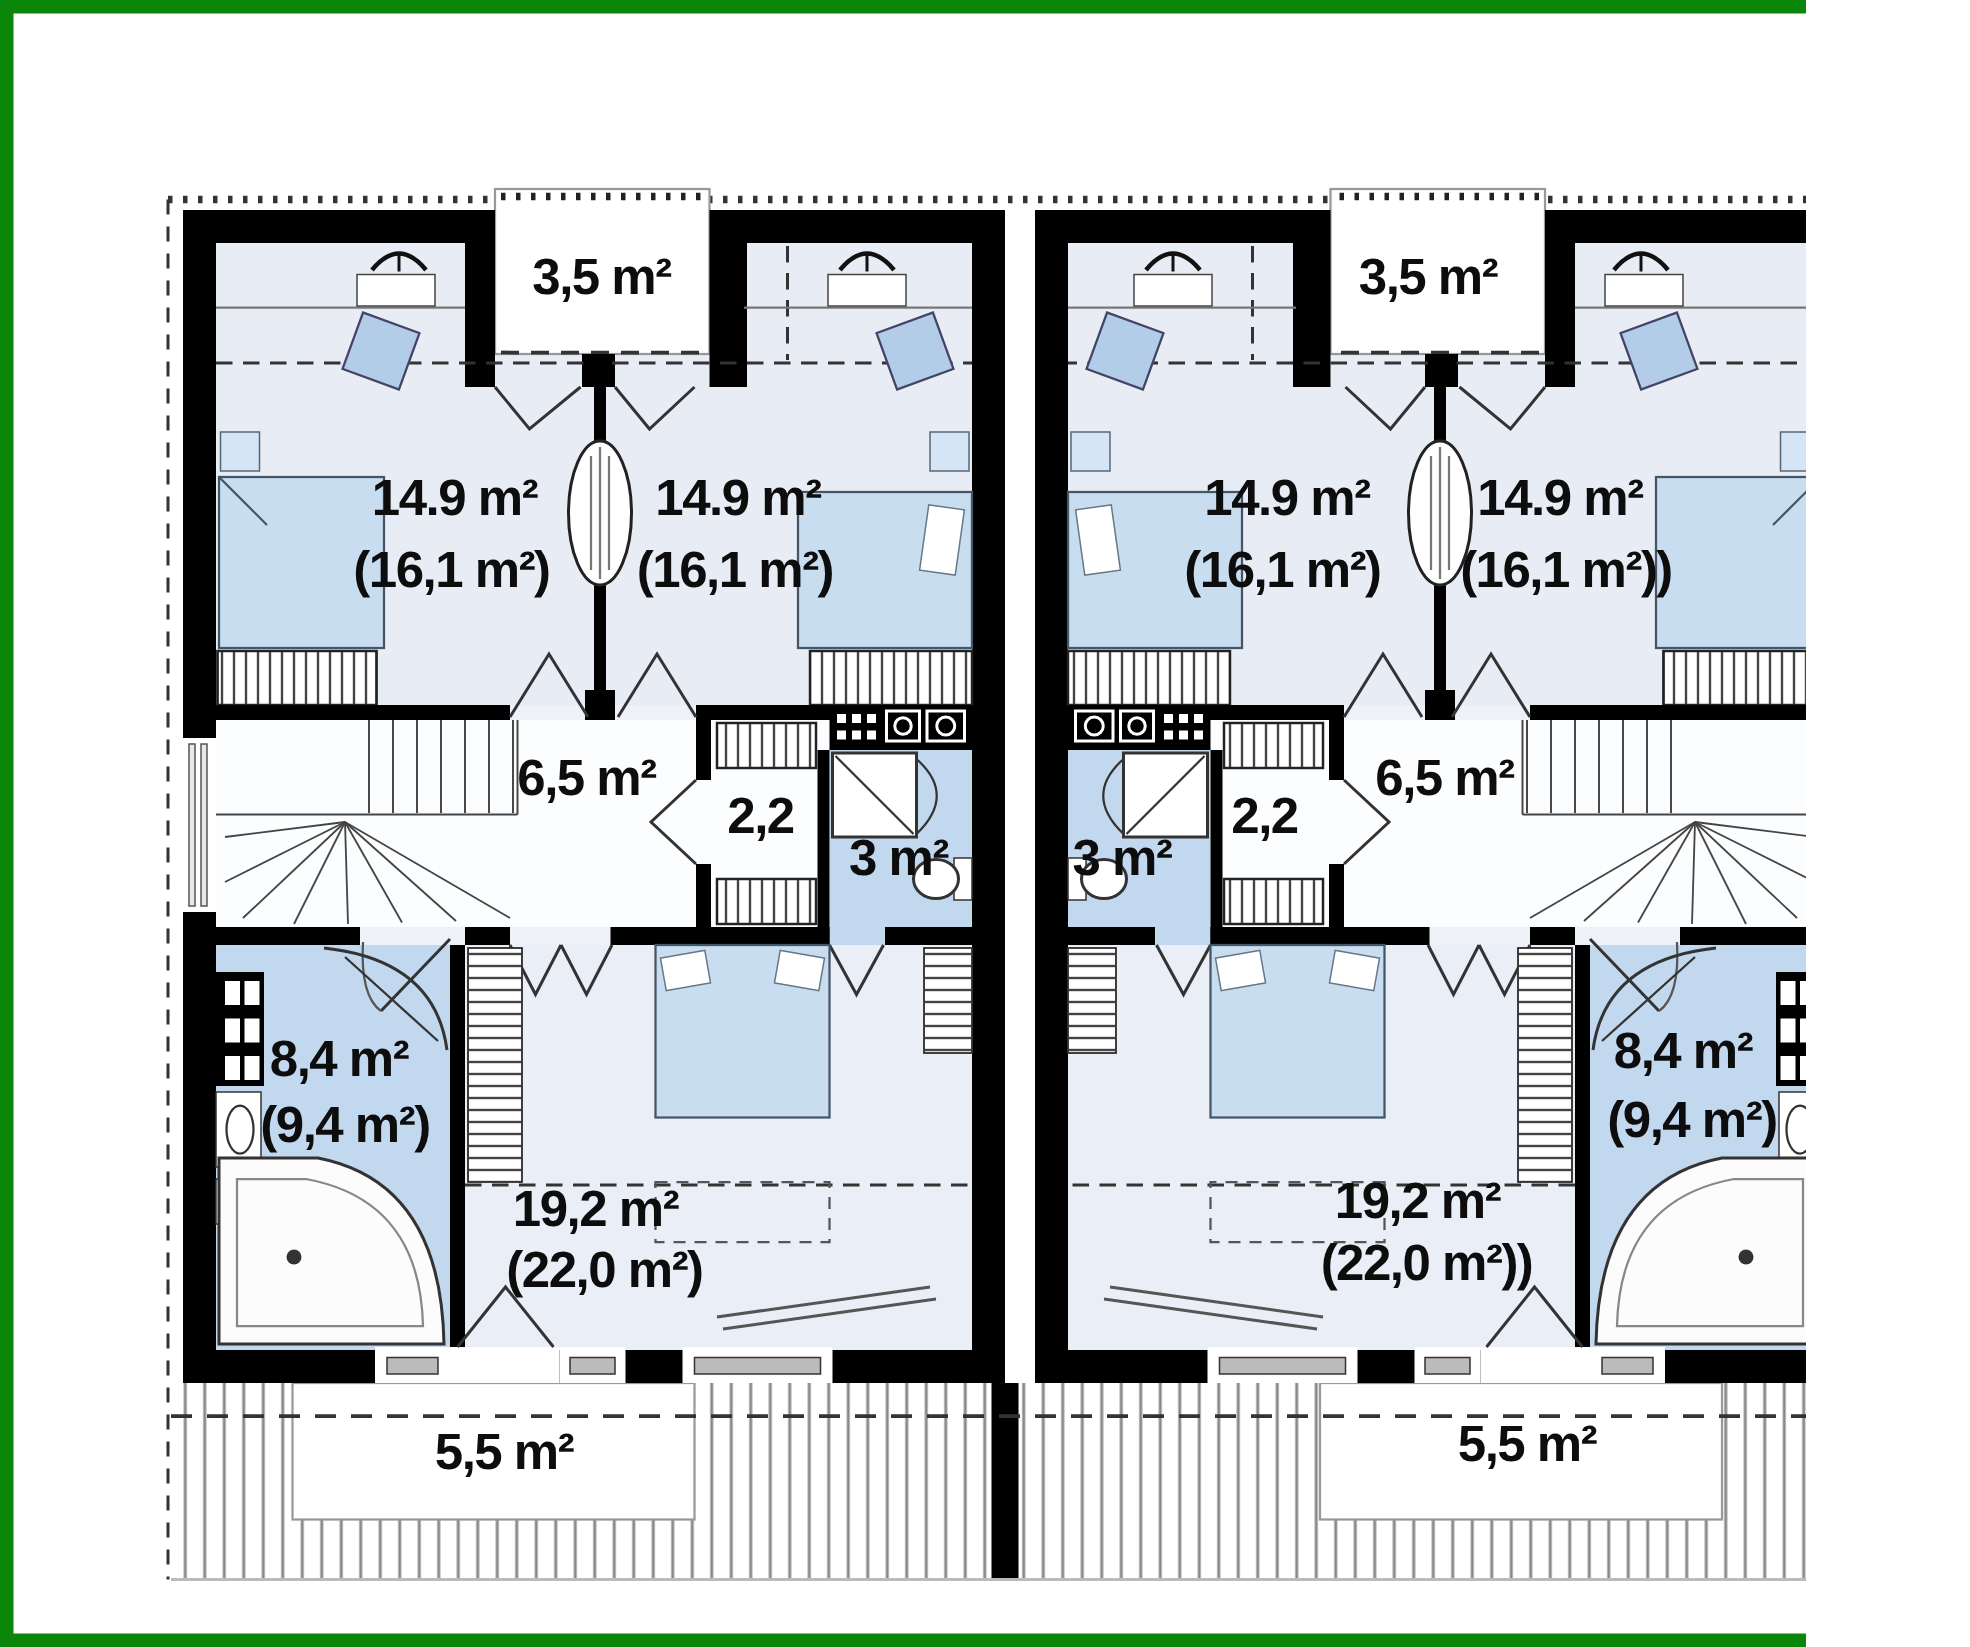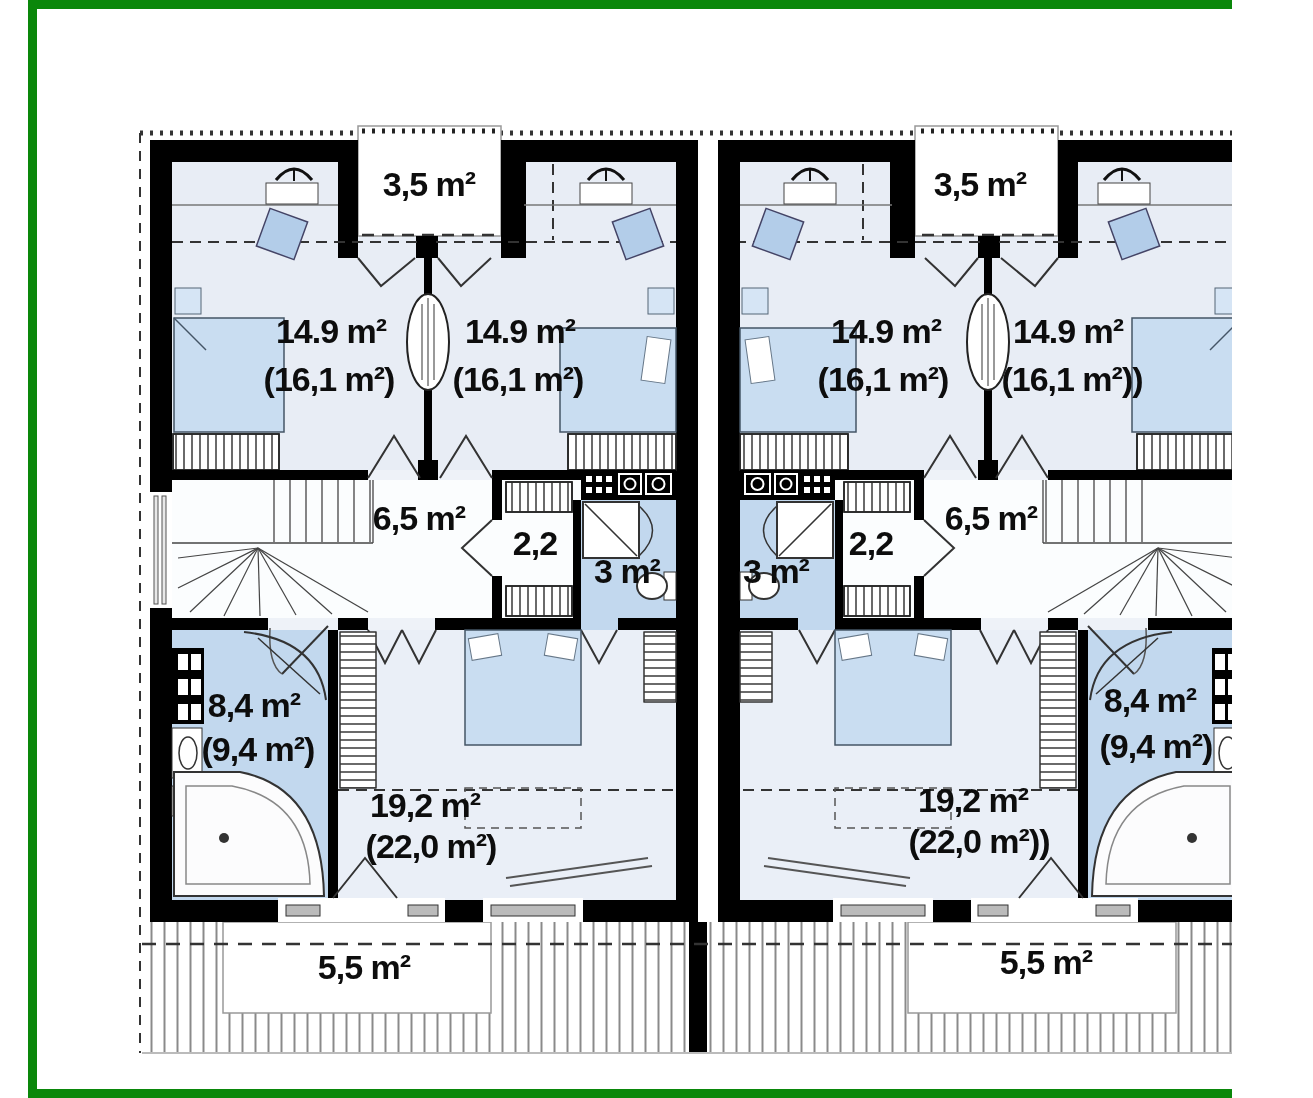--- a/index.html
+++ b/index.html
@@ -1,16 +1,16 @@
 <!DOCTYPE html>
 <html><head>
 <meta charset="utf-8">
 <style>
   html,body{margin:0;padding:0;background:#ffffff;}
-  .stage{position:relative;width:1204px;height:1098px;background:#fff;overflow:hidden;padding-left:28px;}
+  .stage{position:relative;width:1204px;height:1098px;background:#fff;overflow:hidden;}
   svg{display:block;}
   .lbl{
     font-family:"Liberation Sans","DejaVu Sans",sans-serif;
     font-weight:bold;
     font-size:34px;
     letter-spacing:-1px;
     fill:#0d0d0d;
     text-anchor:middle;
   }
 </style>

